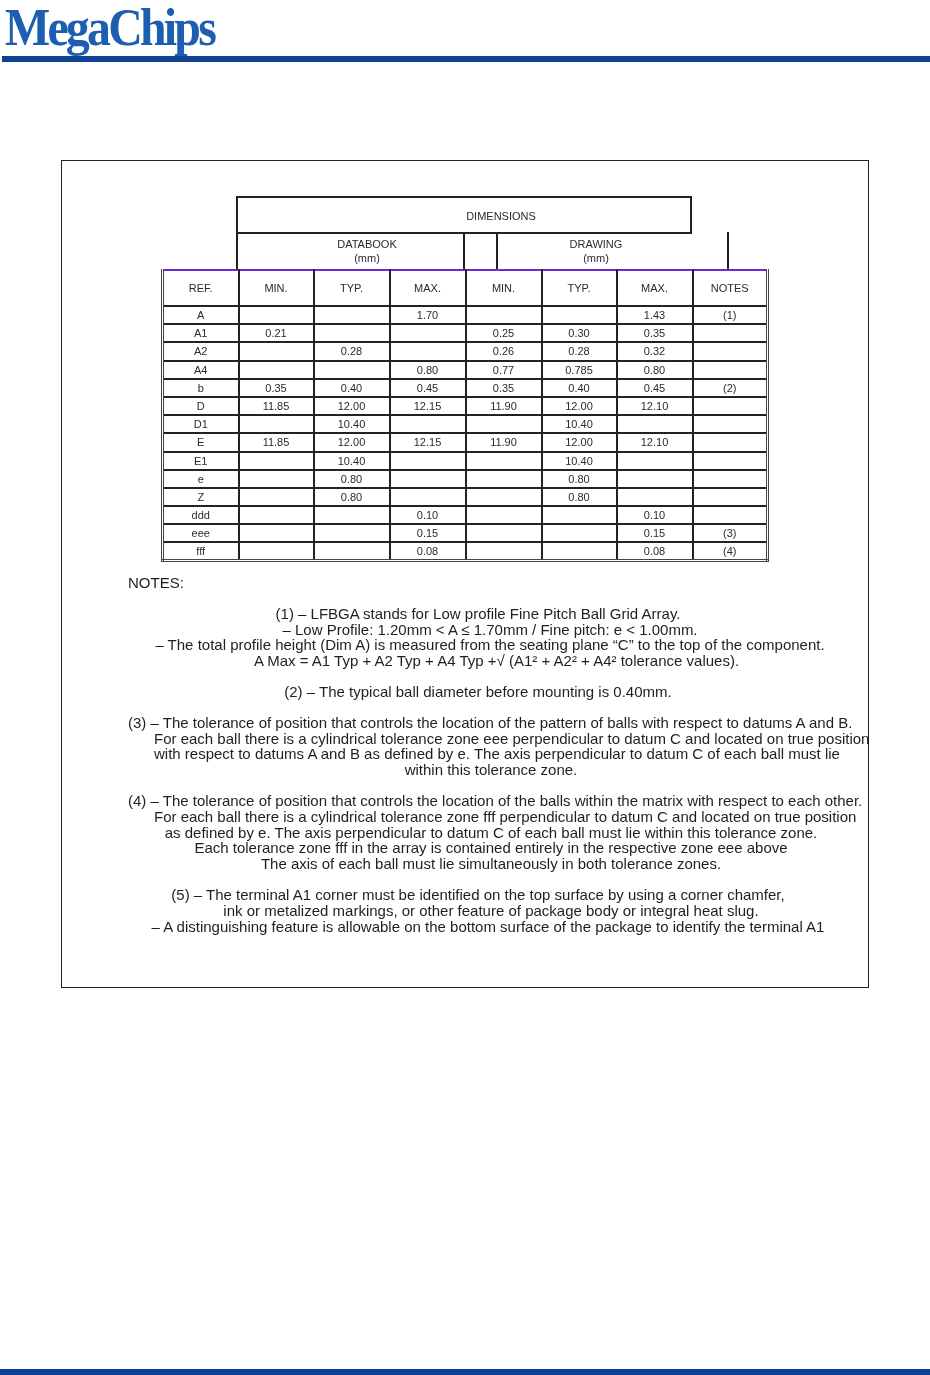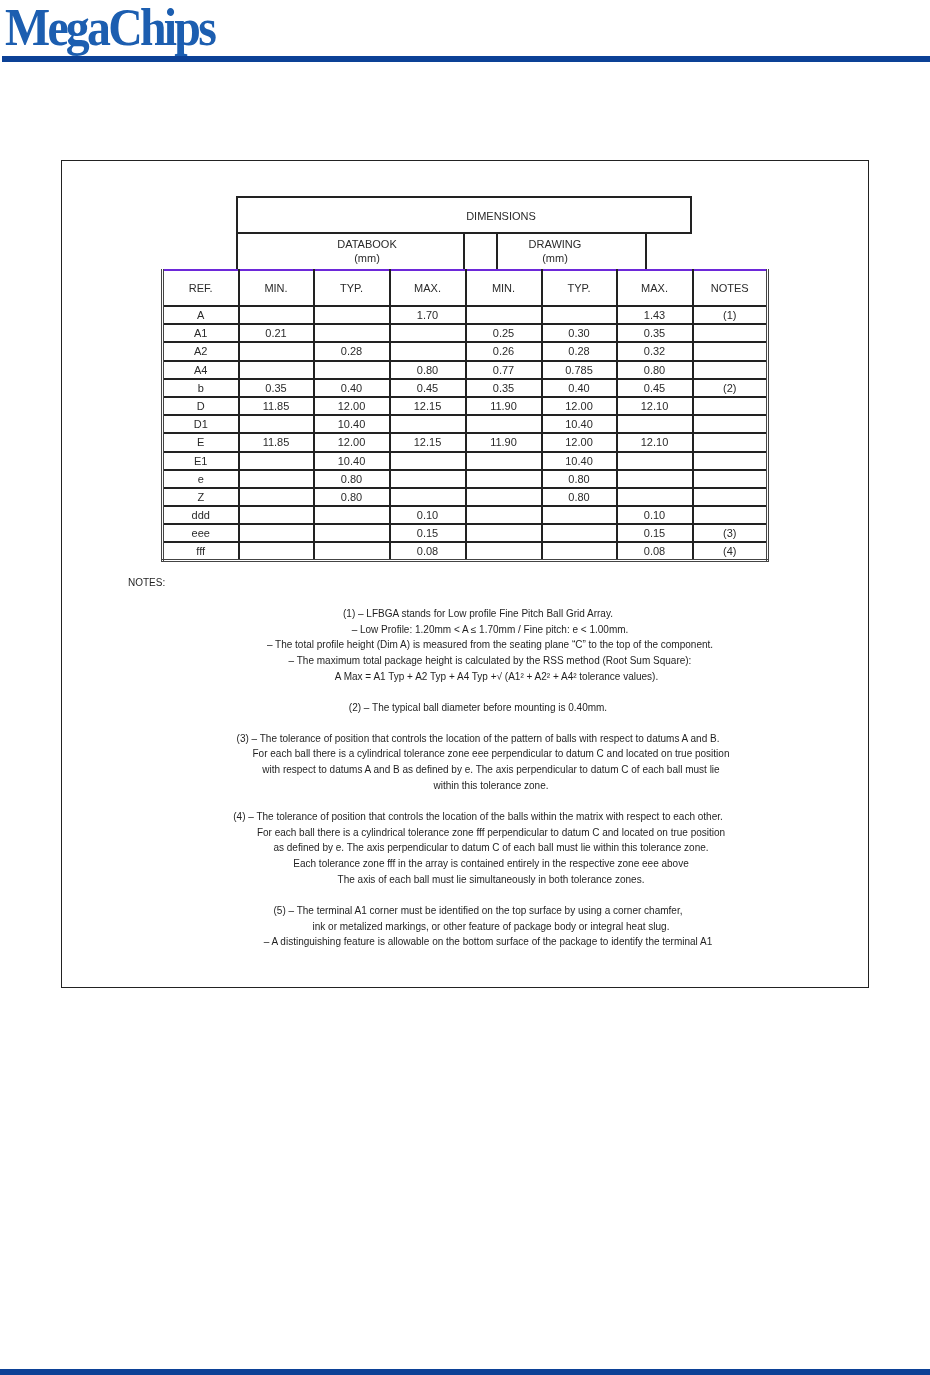--- a/index.html
+++ b/index.html
@@ -31,21 +31,21 @@
     border-left: 2px solid #222; border-right: 2px solid #222;
     border-bottom: 2px solid #222;
     height: 18.2px; text-align: center; padding: 0; line-height: 14px;
   }
   table.grid tr.head td { border-top: 2px solid #6d28d9; height: 36px; }
   table.grid td.c0 { border-left: 3px double #444; }
   table.grid td.c8 { border-right: 3px double #444; }
   table.grid tr:last-child td { border-bottom: 3px double #444; }
 
   
-  .notes { position: absolute; left: 128px; top: 575px; width: 700px; font-size: 10px; color: #1f1f1f; line-height: 15.8px; }
+  .notes { position: absolute; left: 128px; top: 575px; width: 700px; font-size: 15px; color: #1f1f1f; line-height: 15.8px; }
   .notes .title { margin-bottom: 15px; }
   .note { margin-bottom: 15px; text-align: center; }
   .note .line { white-space: nowrap; }
   .indent1 { padding-left: 24px; }
   .indent2 { padding-left: 37px; }
   .indent3 { padding-left: 26px; }
   .indent4 { padding-left: 20px; }
 </style>
 </head>
 <body>
@@ -56,21 +56,21 @@
 <div class="frame"></div>
 
 <div>
   <div class="hdr-block" style="left:236px; top:196px; width:456px; height:38px;">
     <div class="hdr-text" style="top:11px;margin-left:37px;">DIMENSIONS</div>
   </div>
   <div class="hdr-block" style="left:236px; top:232px; width:262px; height:39px; border-top:none;">
     <div class="hdr-text" style="top:5px;">DATABOOK</div>
     <div class="hdr-text" style="top:19px;">(mm)</div>
   </div>
-  <div class="hdr-block" style="left:463px; top:232px; width:184px; height:39px; border-top:none;">
+  <div class="hdr-block" style="left:463px; top:232px; width:266px; height:39px; border-top:none;">
     <div class="hdr-text" style="top:5px;">DRAWING</div>
     <div class="hdr-text" style="top:19px;">(mm)</div>
   </div>
 </div>
 
 <table class="grid">
   <colgroup>
     <col style="width:76px">
       <col style="width:75px">
       <col style="width:76px">
@@ -234,21 +234,20 @@
     </tbody>
 </table>
 
 <div class="notes">
   <div class="title">NOTES:</div>
 
   <div class="note">
     <div class="line">(1)  – LFBGA stands for Low profile Fine Pitch Ball Grid Array.</div>
     <div class="line indent1">– Low Profile: 1.20mm &lt; A ≤ 1.70mm / Fine pitch: e &lt; 1.00mm.</div>
     <div class="line indent1">– The total profile height (Dim A) is measured from the seating plane “C” to the top of the component.</div>
-    <div class="line indent1">– The maximum total package height is calculated by the RSS method (Root Sum Square):</div>
     <div class="line indent2">A Max = A1 Typ + A2 Typ + A4 Typ +√ (A1² + A2² + A4² tolerance values).</div>
   </div>
 
   <div class="note">
     <div class="line">(2) – The typical ball diameter before mounting is 0.40mm.</div>
   </div>
 
   <div class="note">
     <div class="line">(3) – The tolerance of position that controls the location of the pattern of balls with respect to datums A and B.</div>
     <div class="line indent3">For each ball there is a cylindrical tolerance zone eee perpendicular to datum C and located on true position</div>

